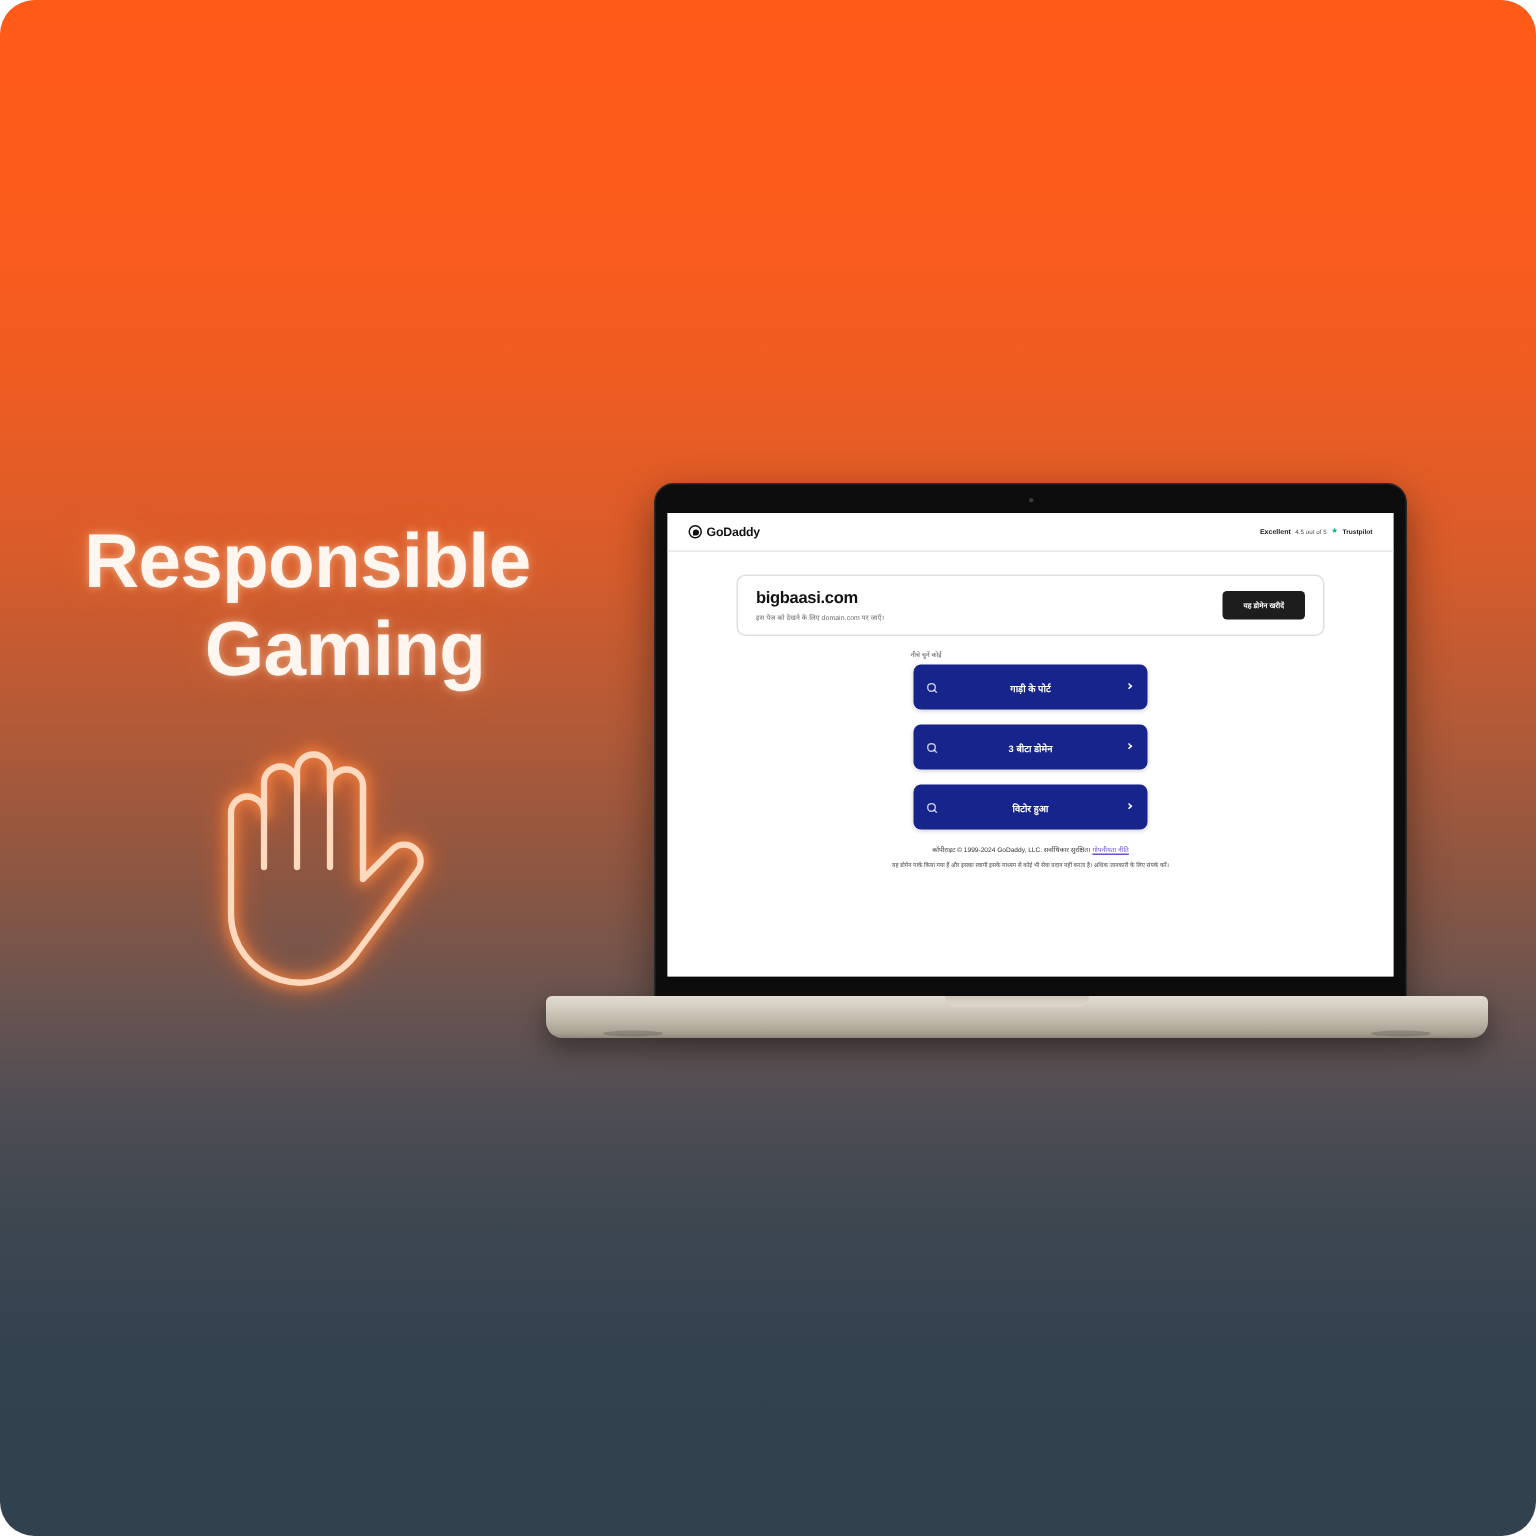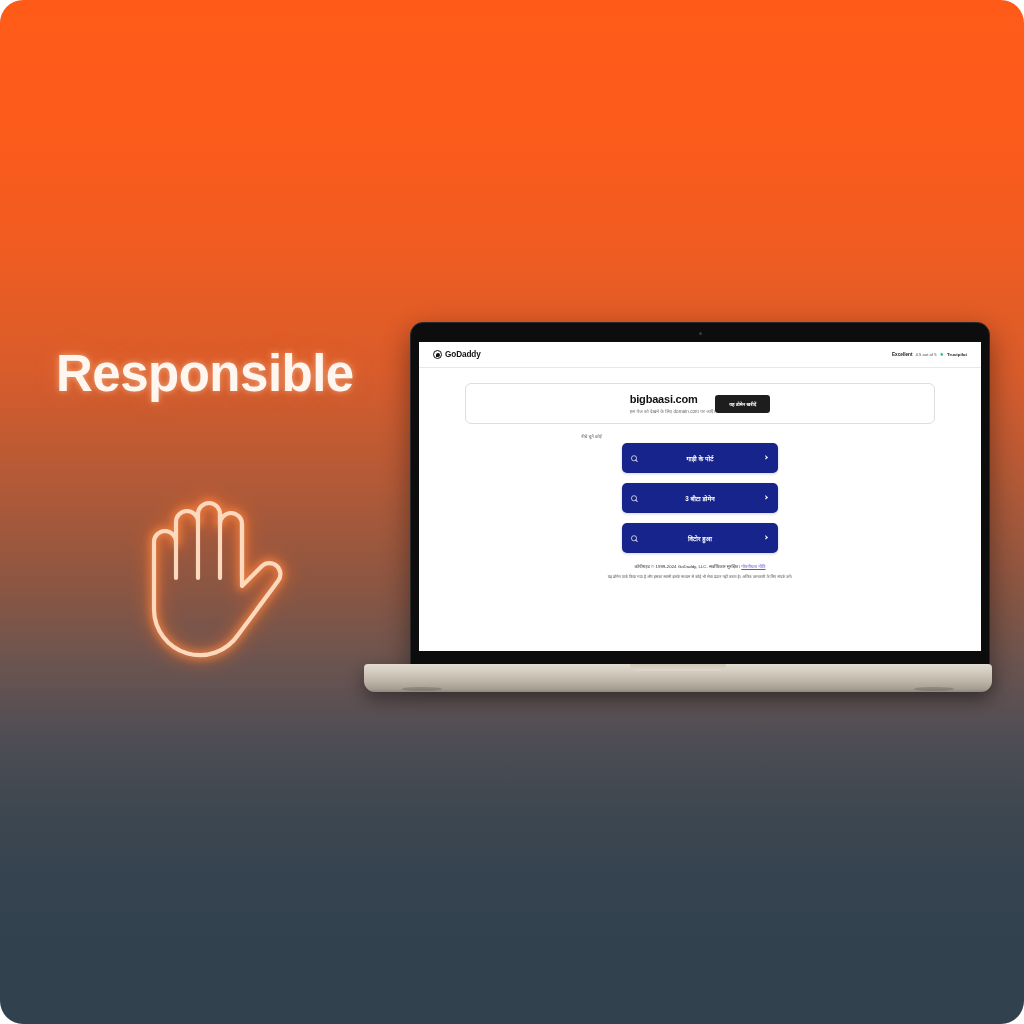--- a/index.html
+++ b/index.html
@@ -78,22 +78,22 @@
     stroke:#FFD9BE;
     stroke-width:4.2;
     stroke-linecap:round;
     stroke-linejoin:round;
   }
 
   
   #laptop { position:absolute; left:364px; top:322px; width:628px; height:370px; }
 
   #lid {
-    position:absolute; left:46px; top:0;
-    width:580px; height:348px;
+    position:absolute; left:72px; top:0;
+    width:502px; height:348px;
     background:#0d0d0e;
     border-radius:13px 13px 5px 5px;
     box-shadow:0 10px 28px rgba(0,0,0,.42);
     border:1px solid #2a2a2c;
     padding-left:44px;
   }
   #camera {
     position:absolute; left:50%; top:9px;
     width:3px; height:3px; margin-left:-1.5px;
     border-radius:50%;
@@ -156,21 +156,21 @@
   .trust-score { font-size:4.2px; color:#4a4a4a; }
   .trust-star { color:#00B67A; font-size:5px; line-height:1; }
   .trust-brand { font-size:4.4px; color:#1b1b1b; font-weight:bold; }
 
   
   #domain-card {
     margin:15px 46px 0 46px;
     border:1px solid #dedede;
     border-radius:6px;
     padding:9px 12px;
-    display:flex; align-items:center; justify-content:center;
+    display:flex; align-items:center; justify-content:space-between;
   }
   #domain-name { font-size:11px; font-weight:bold; color:#111; letter-spacing:-.2px; }
   #domain-sub { font-size:4.6px; color:#6b6b6b; margin-top:3px; letter-spacing:.05px; }
   #cta-dark {
     background:#1d1d1d; color:#fff;
     font-size:4.8px; font-weight:bold;
     padding:6px 14px; border-radius:3px;
     border:none; white-space:nowrap;
   }
 
@@ -223,20 +223,21 @@
     margin-top:5px; line-height:1.45;
   }
 </style>
 </head>
 <body>
 
 <div id="stage">
 
   <div id="headline">
     <span class="l1">Responsible</span>
+    <span class="l2">Gaming</span>
   </div>
 
   <div id="hand-wrap">
     <svg viewBox="0 0 170 200" preserveAspectRatio="xMidYMid meet">
       <g>
         <path class="hand-glow-outer" d="M22 108 V72 a11 11 0 0 1 22 0 V52 a11 11 0 0 1 22 0 V44 a11 11 0 0 1 22 0 V54 a11 11 0 0 1 22 0 V116 l20-20 a11 11 0 0 1 16 15 l-40 54 a46 46 0 0 1 -84 -25 Z"></path>
         <path class="hand-glow-mid" d="M22 108 V72 a11 11 0 0 1 22 0 V52 a11 11 0 0 1 22 0 V44 a11 11 0 0 1 22 0 V54 a11 11 0 0 1 22 0 V116 l20-20 a11 11 0 0 1 16 15 l-40 54 a46 46 0 0 1 -84 -25 Z"></path>
         <path class="hand-core" d="M22 108 V72 a11 11 0 0 1 22 0 V52 a11 11 0 0 1 22 0 V44 a11 11 0 0 1 22 0 V54 a11 11 0 0 1 22 0 V116 l20-20 a11 11 0 0 1 16 15 l-40 54 a46 46 0 0 1 -84 -25 Z"></path>
         <path class="hand-core" d="M44 72 V108 M66 52 V108 M88 44 V108 M110 54 V108"></path>
       </g>

